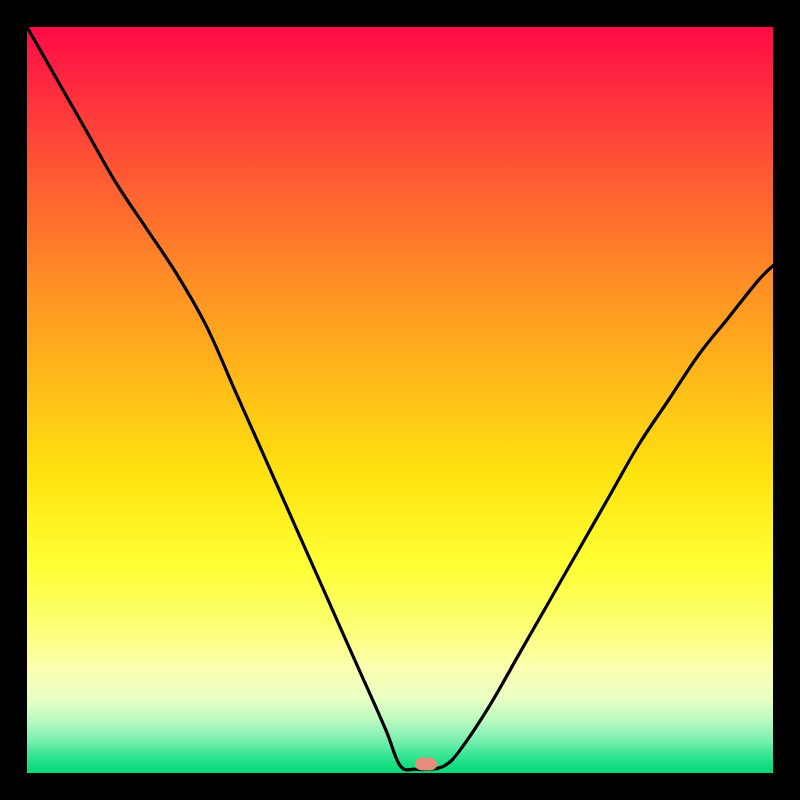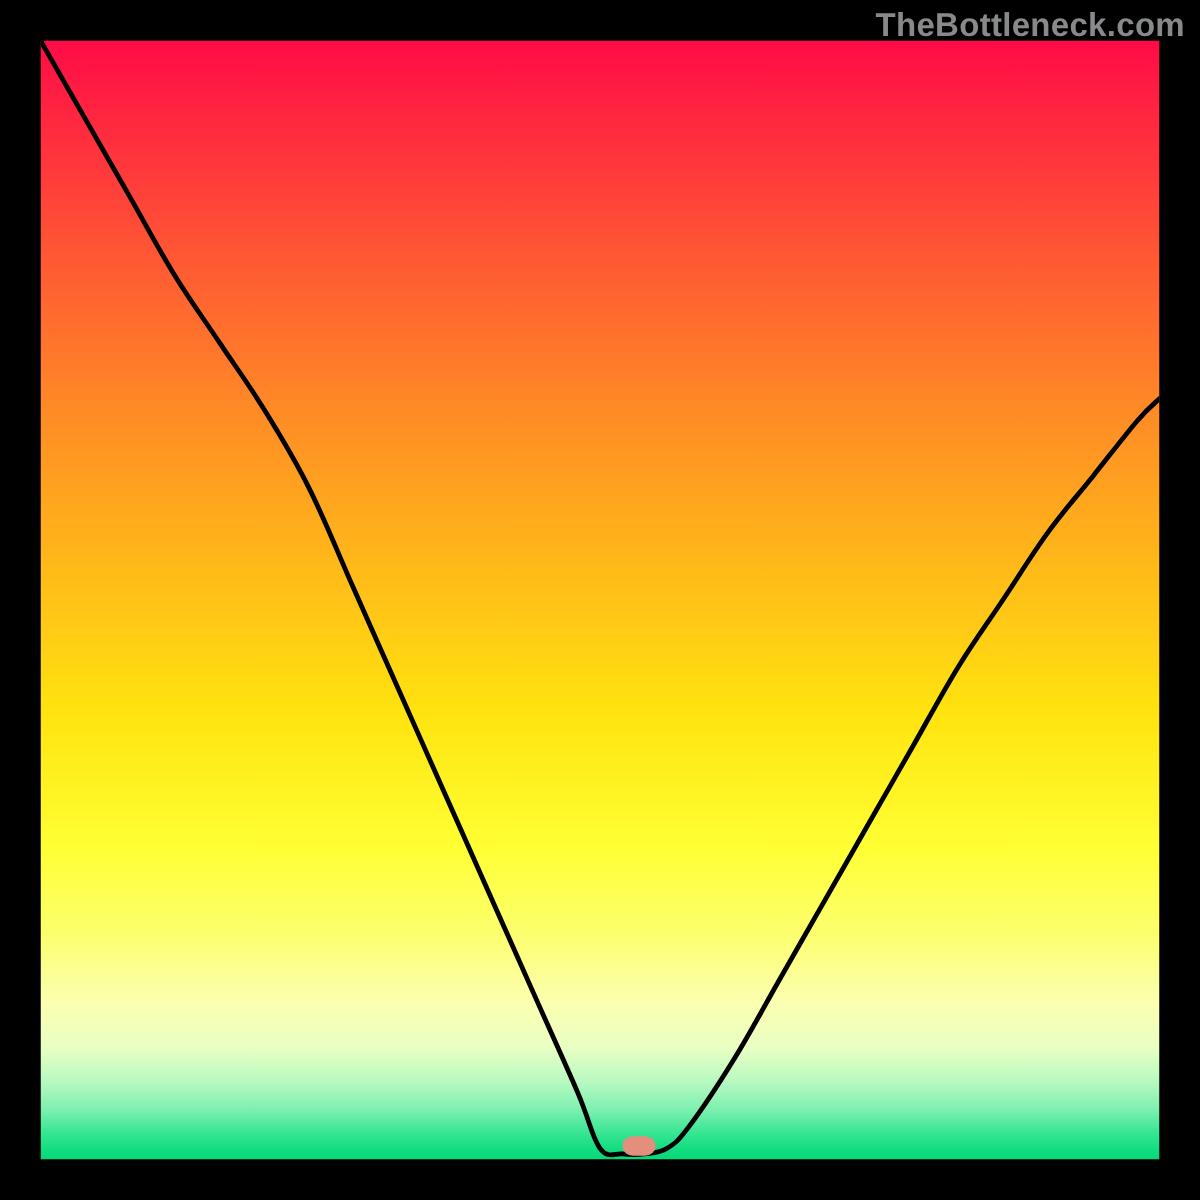--- a/index.html
+++ b/index.html
@@ -78,14 +78,13 @@
   <div class="plot-area">
     <div class="gradient"></div>
 
     <svg class="curve" viewBox="0 0 746 746" preserveAspectRatio="none">
       <path id="curve-path" fill="none" stroke="#000" stroke-width="3.2" stroke-linecap="round" stroke-linejoin="round" d="M 0 0 C 5.3712 9.399599999999984, 19.0976 33.4207999999999, 29.84 52.219999999999914 C 40.5824 71.01919999999993, 48.9376 85.64080000000004, 59.68 104.44000000000005 C 70.4224 123.23920000000007, 78.77759999999999 139.2036, 89.52 156.65999999999997 C 100.2624 174.11639999999994, 108.6176 185.30639999999997, 119.36 201.41999999999996 C 130.1024 217.53359999999995, 138.4576 228.72359999999995, 149.20000000000002 246.17999999999995 C 159.94240000000002 263.6364, 168.2976 276.9152, 179.04 298.40000000000003 C 189.7824 319.88480000000004, 198.13760000000002 341.36960000000005, 208.88000000000002 365.54 C 219.62240000000003 389.7104, 227.9776 408.50960000000003, 238.72 432.68 C 249.4624 456.8504, 257.81759999999997 475.64959999999996, 268.56 499.82 C 279.30240000000003 523.9904, 287.65760000000006 542.7896000000001, 298.40000000000003 566.96 C 309.1424 591.1304, 317.49760000000003 609.9296, 328.24 634.1 C 338.9824 658.2704, 350.0232 682.4408, 358.08 701.24 C 366.1368 720.0392, 367.6288 731.1546, 373 738.54 C 378.3712 745.9254, 382.5488 741.5986, 387.92 742.27 C 393.2912 742.9413999999999, 397.46880000000004 742.9413999999999, 402.84000000000003 742.27 C 408.2112 741.5986, 412.38880000000006 741.8969999999999, 417.76000000000005 738.54 C 423.13120000000004 735.183, 424.62319999999994 734.3624, 432.67999999999995 723.62 C 440.73679999999996 712.8776, 451.77759999999995 696.3164, 462.52 678.86 C 473.2624 661.4036, 481.61760000000004 645.4392, 492.36 626.64 C 503.1024 607.8408, 511.45759999999996 593.2192, 522.1999999999999 574.42 C 532.9423999999999 555.6207999999999, 541.2976 540.9992000000001, 552.04 522.2 C 562.7823999999999 503.40080000000006, 571.1376 488.7792, 581.88 469.98 C 592.6224 451.18080000000003, 600.9775999999999 435.2164, 611.7199999999999 417.76 C 622.4623999999999 400.30359999999996, 630.8176 389.1136, 641.56 373 C 652.3023999999999 356.8864, 660.6576 343.01079999999996, 671.4 328.23999999999995 C 682.1424 313.46919999999994, 690.4976 304.368, 701.24 290.94 C 711.9824 277.512, 723.0232000000001 263.0396, 731.08 253.64 C 739.1368 244.2404, 743.3144 241.40559999999996, 746 238.71999999999997"></path>
     </svg>
 
     <div id="marker" class="marker" style="left: 53.5%; top: 98.8%;"></div>
   </div>
 
-  <div class="watermark">TheBottleneck.com</div>
 </div>
 
 </body></html>

